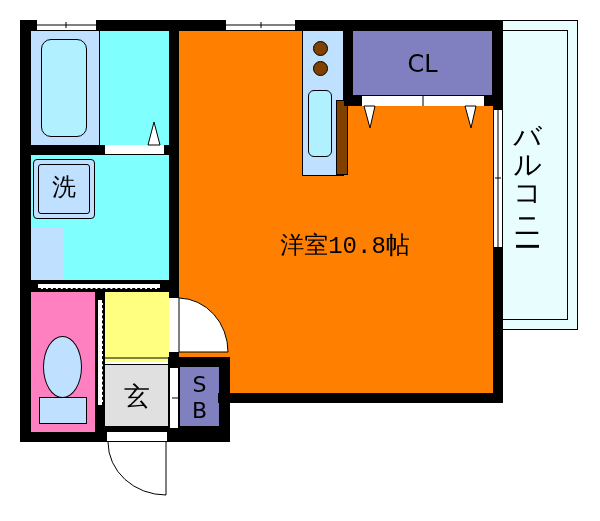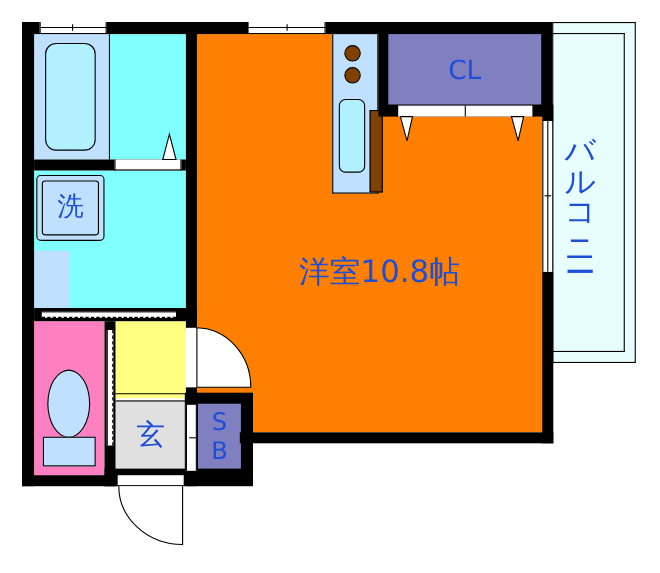--- a/index.html
+++ b/index.html
@@ -1,19 +1,19 @@
 <!DOCTYPE html>
 <html><head>
 <meta charset="utf-8">
 <style>
   html, body { margin:0; padding:0; background:#ffffff; }
   body { width:600px; height:521px; position:relative; overflow:hidden; font-family:"Liberation Sans", "DejaVu Sans", sans-serif; }
   .abs { position:absolute; box-sizing:border-box; }
   .blk { background:#000; }
-  .lbl { position:absolute; color:#1d4ed8; text-align:center; font-family:"DejaVu Sans", "Liberation Sans", sans-serif; }
+  .lbl { position:absolute; color:#000000; text-align:center; font-family:"DejaVu Sans", "Liberation Sans", sans-serif; }
   svg { position:absolute; left:0; top:0; }
 </style>
 </head>
 <body>
 
 <div class="abs" style="left:178px;top:31px;width:316px;height:362px;background:#FF8000;"></div>
 
 <div class="abs" style="left:31px;top:31px;width:68px;height:114px;background:#C0E0FF;"></div>
 <div class="abs" style="left:41px;top:39px;width:46px;height:98px;background:#B0F0FF;border:1px solid #000;border-radius:10px;"></div>
 <div class="abs" style="left:99px;top:31px;width:70px;height:114px;background:#80FFFF;border-left:1px solid #000;"></div>
@@ -45,21 +45,21 @@
 
 <div class="abs blk" style="left:344px;top:20px;width:159px;height:86px;"></div>
 <div class="abs" style="left:353px;top:31px;width:139px;height:64px;background:#8080C0;"></div>
 <div class="lbl" style="left:353px;top:50px;width:139px;font-size:24px;line-height:28px;">CL</div>
 <div class="abs" style="left:362px;top:96px;width:122px;height:10px;background:#fff;"></div>
 
 <div class="abs" style="left:502px;top:20px;width:76px;height:310px;background:#E8FEFE;border:1px solid #000;"></div>
 <div class="abs" style="left:502px;top:30px;width:66px;height:290px;border:1px solid #000;border-left:none;"></div>
 <div class="lbl" style="left:515px;top:105px;width:30px;font-size:28px;line-height:36px;writing-mode:vertical-rl;">バルコニー</div>
 
-<div class="lbl" style="left:250px;top:231px;width:190px;font-size:28px;line-height:32px;">洋室10.8帖</div>
+<div class="lbl" style="left:250px;top:231px;width:190px;font-size:24px;line-height:32px;font-family:Liberation Mono, monospace;">洋室10.8帖</div>
 
 <div class="abs blk" style="left:20px;top:20px;width:330px;height:11px;"></div>
 <div class="abs blk" style="left:20px;top:20px;width:11px;height:422px;"></div>
 <div class="abs blk" style="left:20px;top:432px;width:87px;height:10px;"></div>
 <div class="abs blk" style="left:31px;top:145px;width:138px;height:10px;"></div>
 <div class="abs blk" style="left:169px;top:20px;width:10px;height:280px;"></div>
 <div class="abs blk" style="left:31px;top:280px;width:148px;height:12px;"></div>
 <div class="abs blk" style="left:95px;top:292px;width:10px;height:150px;"></div>
 <div class="abs blk" style="left:169px;top:352px;width:10px;height:90px;"></div>
 <div class="abs blk" style="left:95px;top:426px;width:135px;height:16px;"></div>

